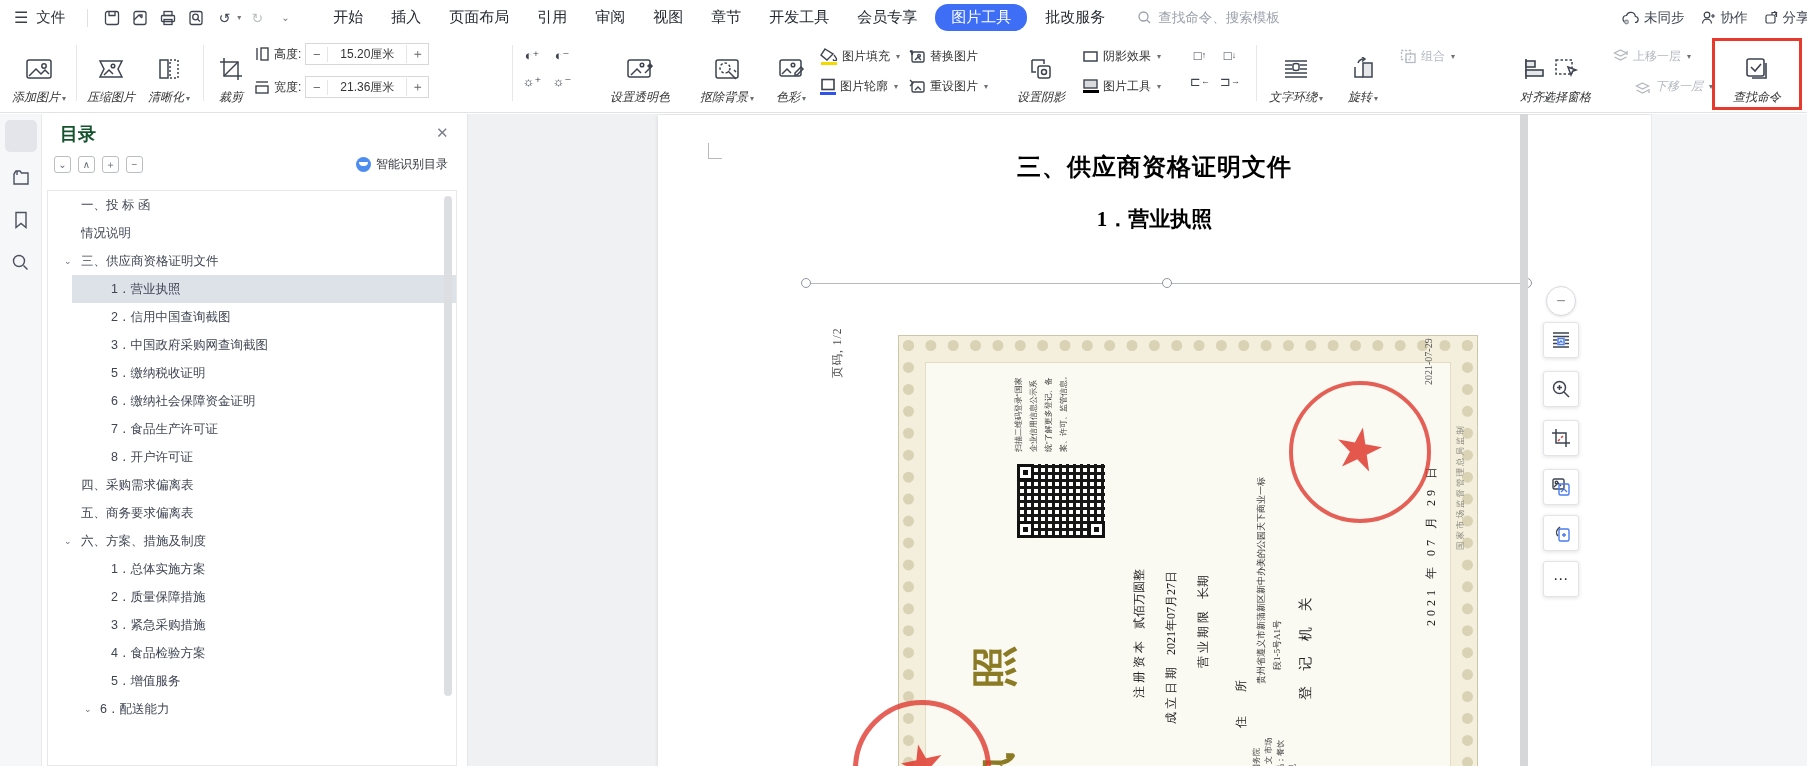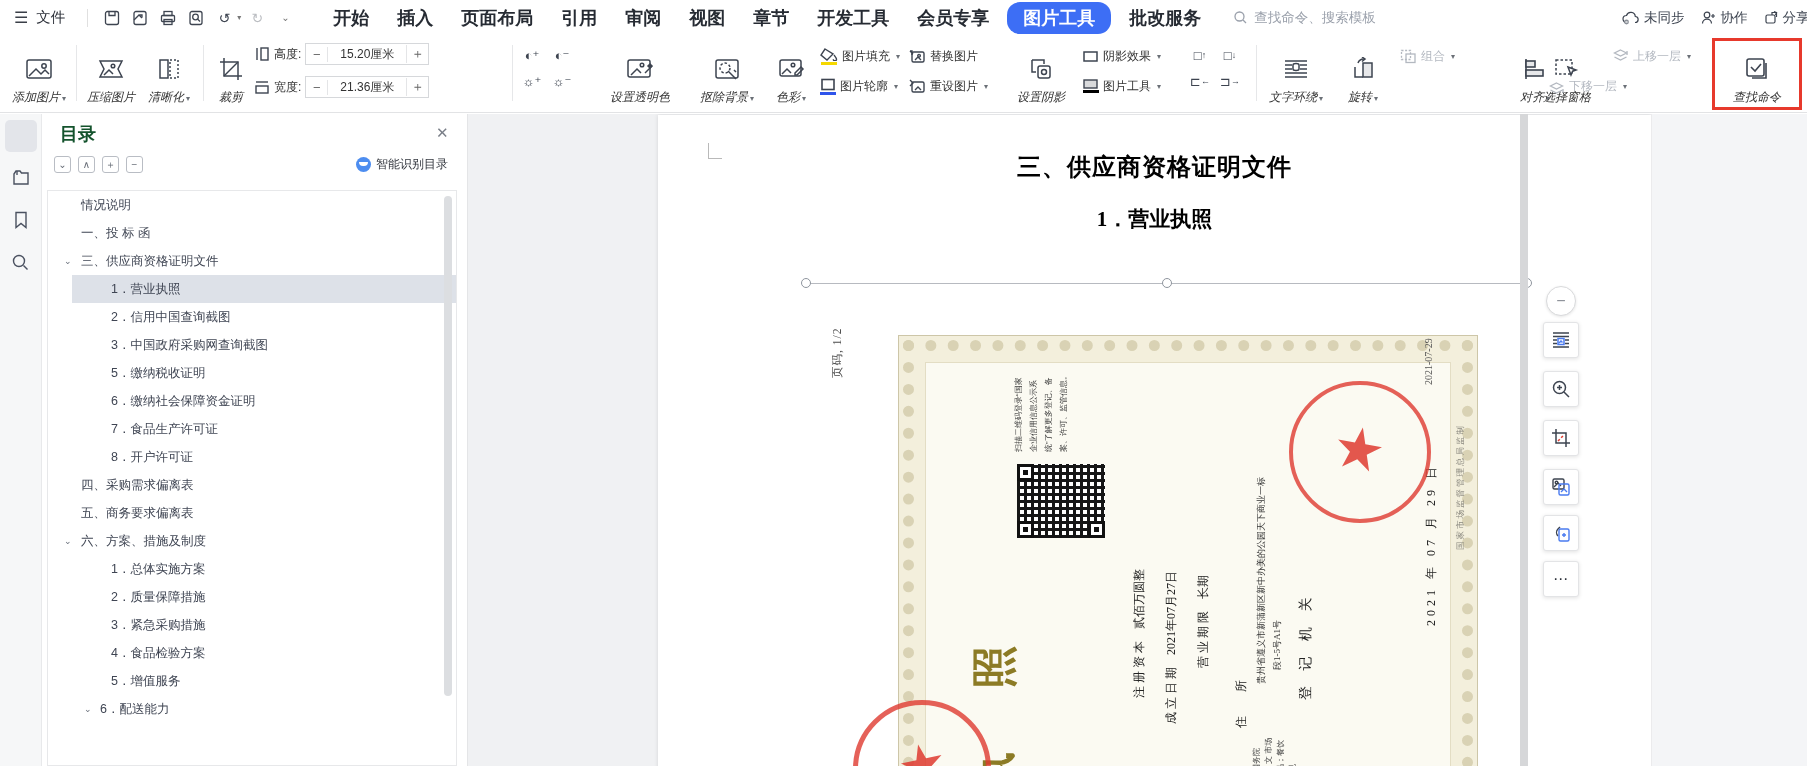--- a/index.html
+++ b/index.html
@@ -12,21 +12,21 @@
     display:flex; align-items:center; font-size:14px; color:#2b2f38; }
   .tb-left { display:flex; align-items:center; gap:4px; padding-left:10px; }
   .hamburger { font-size:16px; color:#3a3f48; padding:0 4px; }
   .file-label { font-size:14.5px; margin-right:10px; }
   .tb-sep { width:1px; height:18px; background:#e0e0e0; margin:0 8px; }
   .qicon { width:24px; height:24px; display:flex; align-items:center; justify-content:center; color:#3d4450; }
   .qicon svg { display:block; }
   .qicon.dis { opacity:.35; }
   .tiny-caret { font-size:8px; color:#777; margin-left:-3px; }
   .tabs { display:flex; align-items:center; margin-left:22px; gap:0; }
-  .tab { padding:4px 14px; font-size:18px; color:#262b33; cursor:default; white-space:nowrap;font-weight:bold; }
+  .tab { padding:4px 14px; font-size:15px; color:#262b33; cursor:default; white-space:nowrap; }
   .tab.active { background:#3d6ef5; color:#fff; border-radius:13px; padding:4px 16px; margin:0 4px; }
   .tb-search { display:flex; align-items:center; gap:6px; margin-left:18px; color:#9aa0ab; font-size:13.5px; }
   .tb-right { margin-left:auto; display:flex; align-items:center; gap:16px; padding-right:0; color:#3d4450;
     font-size:13.5px; white-space:nowrap; overflow:hidden; width:185px; }
   .tb-right .item { display:flex; align-items:center; gap:4px; }
 
   
   .ribbon { position:absolute; left:0; top:35px; width:1807px; height:78px; background:#fff;
     border-bottom:1px solid #e2e3e5; }
   .rsep { position:absolute; top:10px; width:1px; height:56px; background:#e6e7e9; }
@@ -466,21 +466,21 @@
     </div>
     <div class="rsm gray" style="left:1612px;top:10px;">
       <svg width="17" height="15" viewBox="0 0 17 15" fill="none" stroke="#b3b8c0" stroke-width="1.3">
           <path d="M8.5 1l6 3-6 3-6-3z"></path>
           <path d="M2.5 8l6 3 6-3"></path>
           <path d="M15 2v4"></path>
         </svg>
       <span>上移一层</span>
         <span class="caret">▾</span>
     </div>
-    <div class="rsm gray" style="left:1548px;top:40px;">
+    <div class="rsm gray" style="left:1634px;top:40px;font-style:italic;">
       <svg width="17" height="15" viewBox="0 0 17 15" fill="none" stroke="#b3b8c0" stroke-width="1.3">
           <path d="M8.5 4l6 3-6 3-6-3z"></path>
           <path d="M2.5 11l6 3 6-3"></path>
           <path d="M15 10v4"></path>
         </svg>
       <span>下移一层</span>
         <span class="caret">▾</span>
     </div>
 
     <div class="redbox"></div>
@@ -529,22 +529,22 @@
       <span class="sq-btn" style="left:6px;">⌄</span>
       <span class="sq-btn" style="left:30px;">∧</span>
       <span class="sq-btn" style="left:54px;">＋</span>
       <span class="sq-btn" style="left:78px;">−</span>
       <span class="smart">
         <span class="ai"></span>
         <span>智能识别目录</span>
         </span>
     </div>
     <div class="toclist">
+      <div class="tocrow"><span class="lab1">一、投 标 函</span></div>
       <div class="tocrow"><span class="lab1">情况说明</span></div>
-      <div class="tocrow"><span class="lab1">一、投 标 函</span></div>
       <div class="tocrow"><span class="chev">⌄</span><span class="lab1">三、供应商资格证明文件</span></div>
       <div class="tocrow sel"><span class="lab2">1．营业执照</span></div>
       <div class="tocrow"><span class="lab2">2．信用中国查询截图</span></div>
       <div class="tocrow"><span class="lab2">3．中国政府采购网查询截图</span></div>
       <div class="tocrow"><span class="lab2">5．缴纳税收证明</span></div>
       <div class="tocrow"><span class="lab2">6．缴纳社会保障资金证明</span></div>
       <div class="tocrow"><span class="lab2">7．食品生产许可证</span></div>
       <div class="tocrow"><span class="lab2">8．开户许可证</span></div>
       <div class="tocrow"><span class="lab1">四、采购需求偏离表</span></div>
       <div class="tocrow"><span class="lab1">五、商务要求偏离表</span></div>

